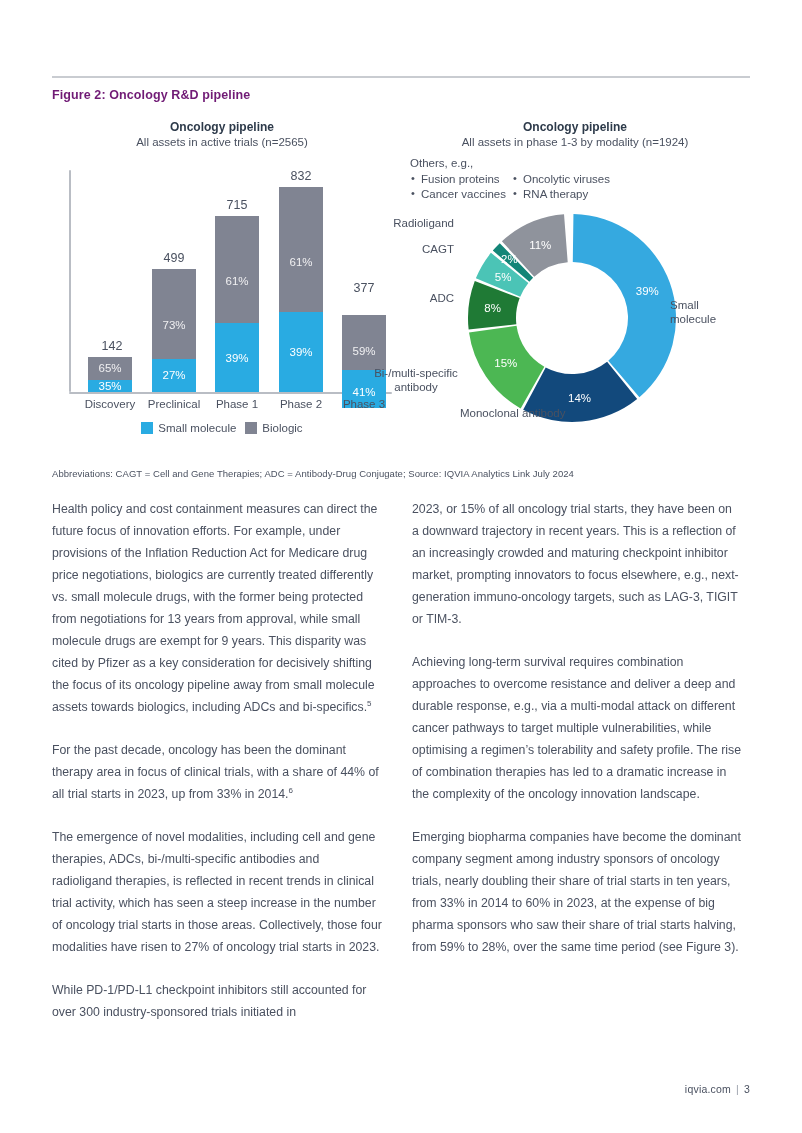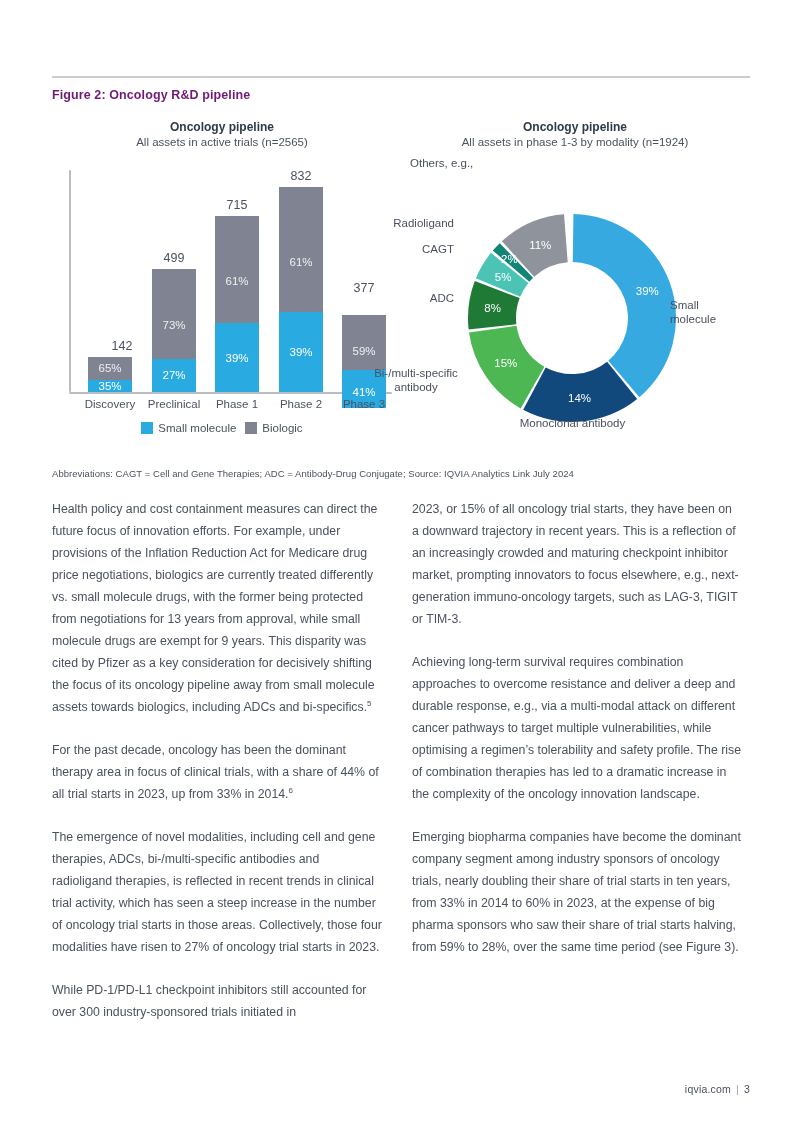--- a/index.html
+++ b/index.html
@@ -120,21 +120,21 @@
         <div class="axis-y"></div>
         <div class="axis-x"></div>
       <div class="bar-group" style="left: 36px; height: 35px;">
             <div class="seg seg-bio" style="height: 23px;">
               <span class="seg-lbl" style="top: 4.5px;">65%</span>
             </div>
             <div class="seg seg-small" style="height: 12px;">
               <span class="seg-lbl" style="top: 0px;">35%</span>
             </div>
           </div>
-          <div class="bar-total" style="left: 36px; bottom: 41px;">142</div>
+          <div class="bar-total" style="left: 26px; bottom: 41px;">142</div>
           <div class="bar-cat" style="left: 22px;">Discovery</div>
           <div class="bar-group" style="left: 100px; height: 123px;">
             <div class="seg seg-bio" style="height: 90px;">
               <span class="seg-lbl" style="top: 49.5px;">73%</span>
             </div>
             <div class="seg seg-small" style="height: 33px;">
               <span class="seg-lbl" style="top: 9.5px;">27%</span>
             </div>
           </div>
           <div class="bar-total" style="left: 88px; bottom: 129px;">499</div>
@@ -184,41 +184,51 @@
     </div>
 
     <div class="donut-panel">
       <div class="donut-head">
         <div class="t1">Oncology pipeline</div>
         <div class="t2">All assets in phase 1-3 by modality (n=1924)</div>
       </div>
 
       <div class="others-box">
         <div class="hdr">Others, e.g.,</div>
+        <div class="others-cols">
+          <ul>
+            <li>Fusion proteins</li>
+            <li>Cancer vaccines</li>
+          </ul>
+          <ul>
+            <li>Oncolytic viruses</li>
+            <li>RNA therapy</li>
+          </ul>
+        </div>
       </div>
 
       <div class="donut-wrap" id="donutwrap">
         <svg class="donut-svg" id="donutsvg" width="240" height="240" viewBox="0 0 240 240">
             <path d="M 121.45206675527112 16.010137503032354 A 104 104 0 0 1 187.40446971056562 199.19998398382063 L 156.29471445953533 162.64614522205727 A 56 56 0 0 0 120.78188209899214 64.00545865547896 Z" fill="#35a9e0"></path>
             <path d="M 185.16679638190388 201.05114835287333 A 104 104 0 0 1 71.17495747026739 211.82654965732843 L 93.70959248399012 169.44506520009992 A 56 56 0 0 0 155.08981343640977 163.64292603616255 Z" fill="#12497c"></path>
             <path d="M 68.63004587523996 210.42747266854275 A 104 104 0 0 1 17.0121208508767 134.47400249984685 L 64.54498815047207 127.79369365376368 A 56 56 0 0 0 92.33925547128305 168.69171605229226 Z" fill="#4cb753"></path>
             <path d="M 16.64813640729797 131.5927689494578 A 104 104 0 0 1 22.778129654814492 83.06887590955375 L 67.64976212182319 100.11401010514433 A 56 56 0 0 0 64.34899652700659 126.2422602035542 Z" fill="#1f7a35"></path>
             <path d="M 23.847212504319444 80.36868085957146 A 104 104 0 0 1 38.948851647126716 54.83320361809608 L 76.35707396383746 84.9101865635902 A 56 56 0 0 0 68.22542211771048 98.66005892438463 Z" fill="#4bc4b6"></path>
             <path d="M 40.80001601617941 52.59553028943435 A 104 104 0 0 1 47.75552947226426 45.18866076478031 L 81.09913125429614 79.71697118103555 A 56 56 0 0 0 77.35385477794276 83.70528554046464 Z" fill="#138577"></path>
             <path d="M 49.87255169129281 43.200644574908054 A 104 104 0 0 1 112.02122107481088 16.306513768400293 L 115.70373442489816 64.16504587529246 A 56 56 0 0 0 82.23906629531152 78.64650092495049 Z" fill="#8f939c"></path>
           </svg>
       <div class="slice-lbl" style="left: 195.27px; top: 92.901px;">39%</div>
           <div class="slice-lbl" style="left: 127.529px; top: 199.645px;">14%</div>
           <div class="slice-lbl" style="left: 53.8336px; top: 164.967px;">15%</div>
           <div class="slice-lbl" style="left: 40.6308px; top: 109.973px;">8%</div>
           <div class="slice-lbl" style="left: 51.1406px; top: 79.2767px;">5%</div>
           <div class="slice-lbl" style="left: 57.3087px; top: 61.1289px;">2%</div>
           <div class="slice-lbl" style="left: 88.2282px; top: 46.5796px;">11%</div>
           <div class="out-lbl" style="left: 218px; top: 100px; width: 70px; text-align: left; white-space: normal;">Small molecule</div>
-          <div class="out-lbl" style="left: 8px; top: 218px; width: 225px; text-align: center;">Monoclonal antibody</div>
+          <div class="out-lbl" style="left: 8px; top: 208px; width: 225px; text-align: left;">Monoclonal antibody</div>
           <div class="out-lbl" style="left: -96px; top: 168px; width: 120px; text-align: center; white-space: normal;">Bi-/multi-specific antibody</div>
           <div class="out-lbl" style="left: -46px; top: 93px; width: 48px; text-align: right;">ADC</div>
           <div class="out-lbl" style="left: -46px; top: 44px; width: 48px; text-align: right;">CAGT</div>
           <div class="out-lbl" style="left: -76px; top: 18px; width: 78px; text-align: right;">Radioligand</div>
         </div>
     </div>
 
   </div>
 
   <div class="abbrev">Abbreviations: CAGT = Cell and Gene Therapies; ADC = Antibody-Drug Conjugate; Source: IQVIA Analytics Link July 2024</div>

